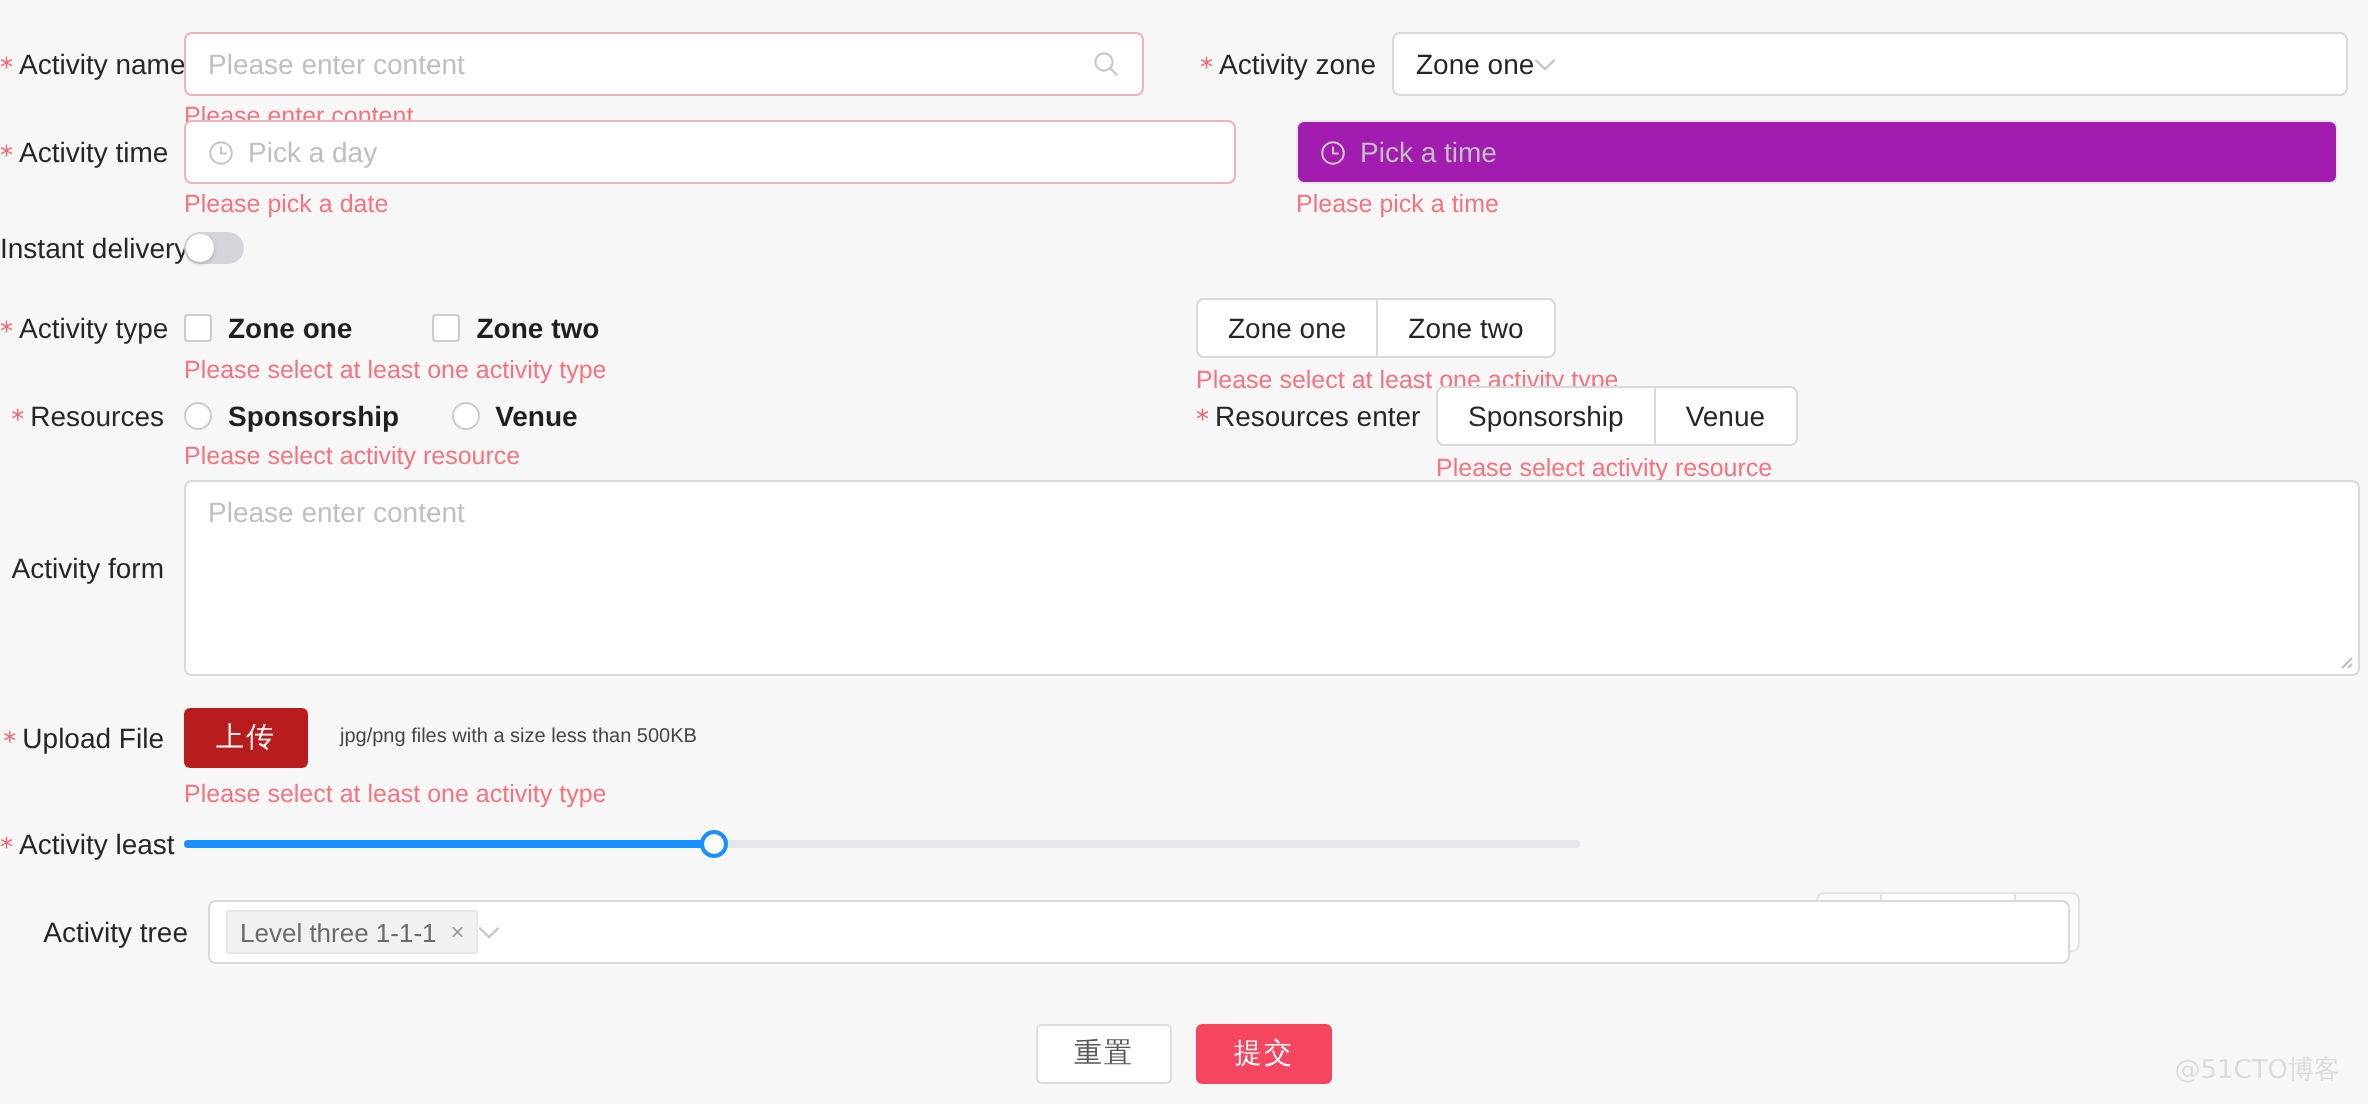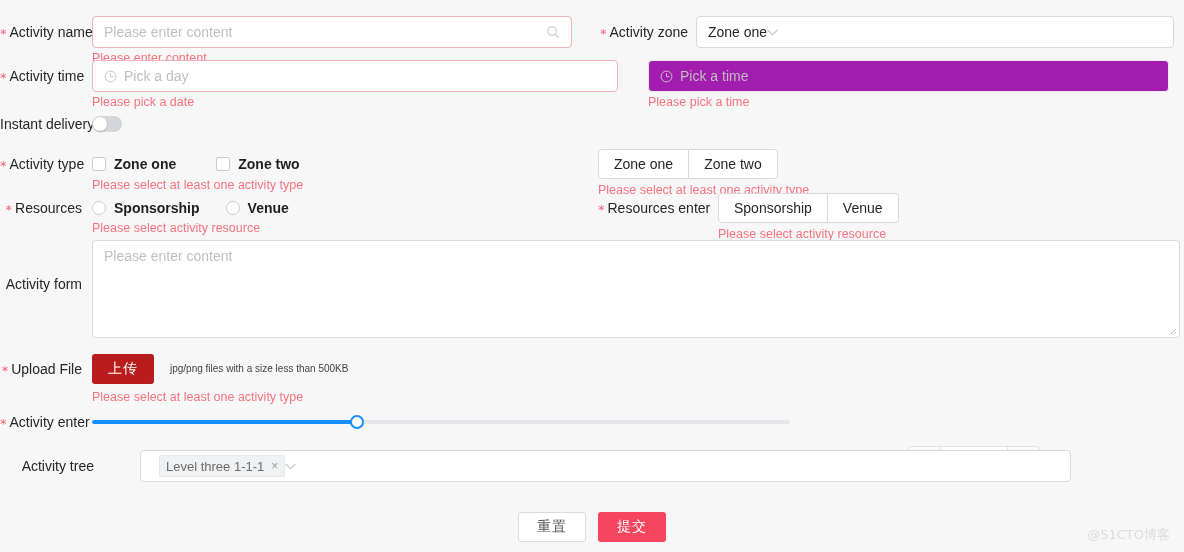--- a/index.html
+++ b/index.html
@@ -453,21 +453,21 @@
           <span class="uphint">jpg/png files with a size less than 500KB</span>
         </div>
         <div class="err" style="margin-top:5px;">Please select at least one activity type</div>
       </div>
     </div>
   </div>
 
   <div class="blk" style="left:0; top:406px; width:790px;">
     <div class="row">
       <div class="label" style="width:92px;">
-        <span class="star">*</span><span>Activity enter</span>
+        <span class="star">*</span><span>Activity least</span>
       </div>
       <div style="flex:1; padding-top:14px;">
         <div class="slider">
           <div class="rail"></div>
           <div class="track" id="slider-track" style="width: 38%;"></div>
           <div class="handle" id="slider-handle" style="left: 38%;"></div>
         </div>
       </div>
     </div>
   </div>
@@ -481,21 +481,21 @@
         <div class="sbtn plus">+</div>
       </div>
     </div>
   </div>
 
   <div class="blk" style="left:12px; top:450px; width:1180px;">
     <div class="row">
       <div class="label" style="width:92px;">
         <span>Activity tree</span>
       </div>
-      <div class="sel" style="width:931px; padding-left:18px;margin-left:36px;">
+      <div class="sel" style="width:931px; padding-left:8px;">
         <span class="tag">
           <span>Level three 1-1-1</span>
           <span class="x">×</span>
         </span>
         <span class="suffix">
           <svg width="11" height="7" viewBox="0 0 11 7">
               <path d="M1 1.2 L5.5 5.6 L10 1.2" fill="none" stroke="#c7c7c7" stroke-width="1.2" stroke-linecap="round" stroke-linejoin="round"></path>
             </svg>
         </span>
       </div>

